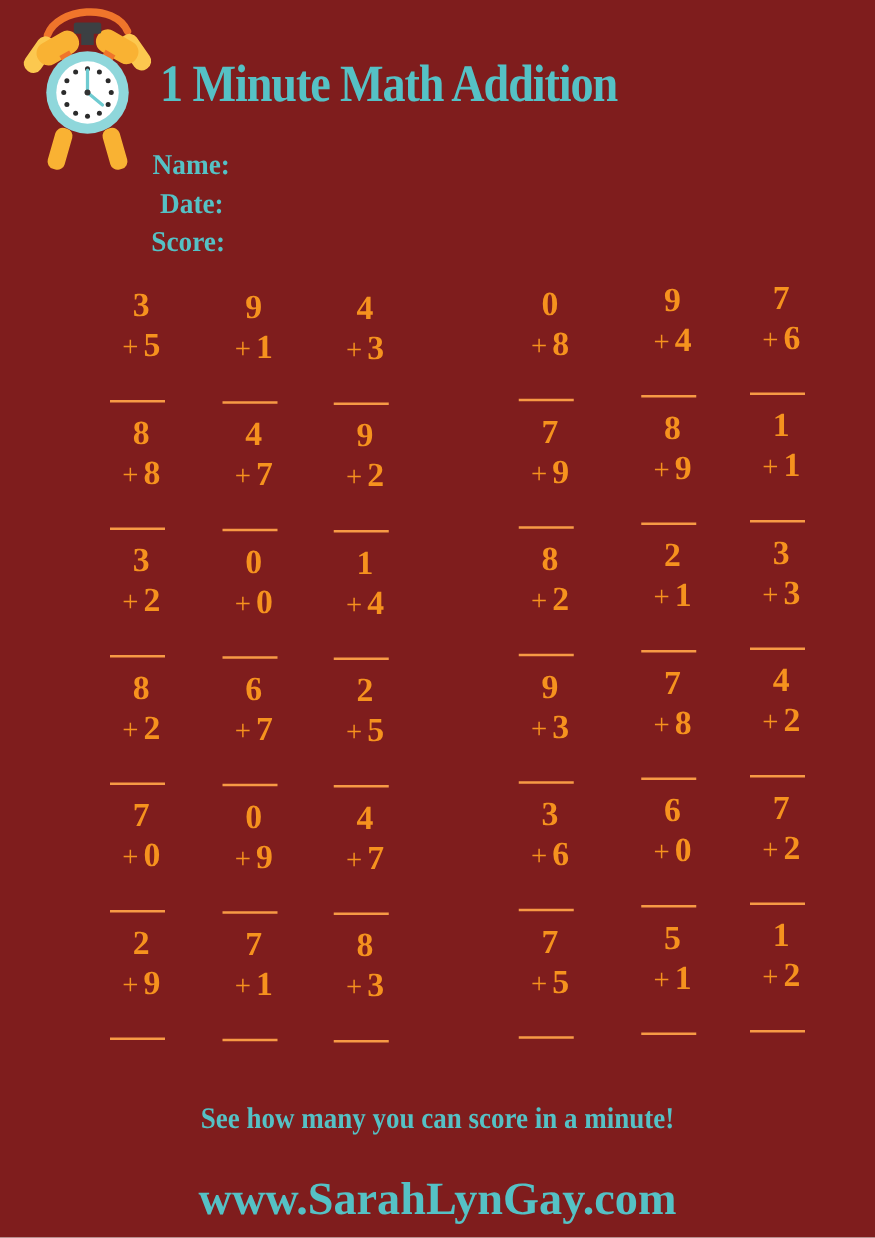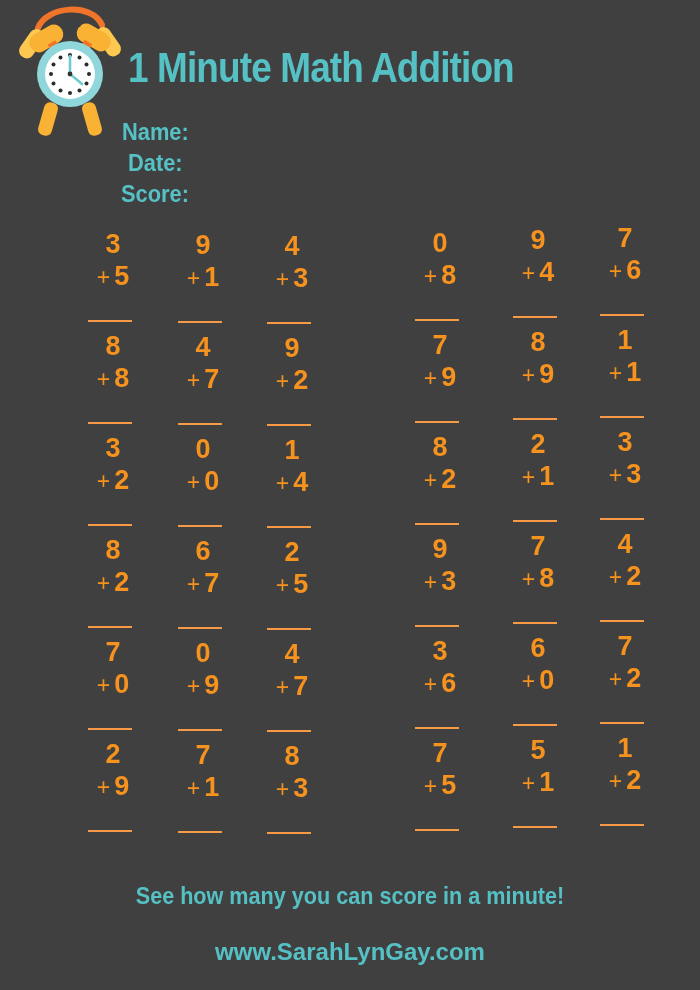--- a/index.html
+++ b/index.html
@@ -8,22 +8,22 @@
     --line-orange:#F79A45;
     --clock-ring:#8FD7DB;
     --clock-hand:#6FCBD1;
     --yellow:#F9B233;
     --light-yellow:#FCC84F;
     --handle-orange:#F0752B;
     --dark:#3C4043;
   }
   html,body{margin:0;padding:0;background:#e8e8e8;}
   .page{
-    position:relative;width:700px;height:990px;background:#404040;
-    overflow:hidden;font-family:Liberation Sans, sans-serif;
+    position:relative;width:700px;height:990px;background:#7f1d1d;
+    overflow:hidden;font-family:Liberation Serif, serif;
     margin:0 auto;
   }
   .clock{position:absolute;left:8px;top:4px;}
   .title{
     position:absolute;left:128px;top:44px;margin:0;
     font-size:42px;font-weight:700;color:var(--teal);
     letter-spacing:-1px;white-space:nowrap;
     transform:scaleX(.88);transform-origin:left top;
   }
   .field-label{
@@ -42,21 +42,21 @@
     width:44px;height:0;border-top:2.5px solid var(--line-orange);
     margin:29px auto 0;transform:translateX(-3px);
   }
   .tagline{
     position:absolute;left:0;top:882px;width:700px;text-align:center;
     font-size:24px;font-weight:700;color:var(--teal);
     transform:scaleX(.9);transform-origin:center top;white-space:nowrap;
   }
   .website{
     position:absolute;left:0;top:938px;width:700px;text-align:center;
-    font-size:24px;font-weight:700;color:var(--teal);white-space:nowrap;
+    font-size:37px;font-weight:700;color:var(--teal);white-space:nowrap;
   }
 </style>
 </head>
 <body>
 
 <div class="page">
 
   <svg class="clock" width="124" height="145" viewBox="0 0 124 145" aria-hidden="true">
 
     <path d="M 30 24 C 38 2, 84 -2, 94 21" fill="none" stroke="var(--handle-orange)" stroke-width="6" stroke-linecap="round"></path>

